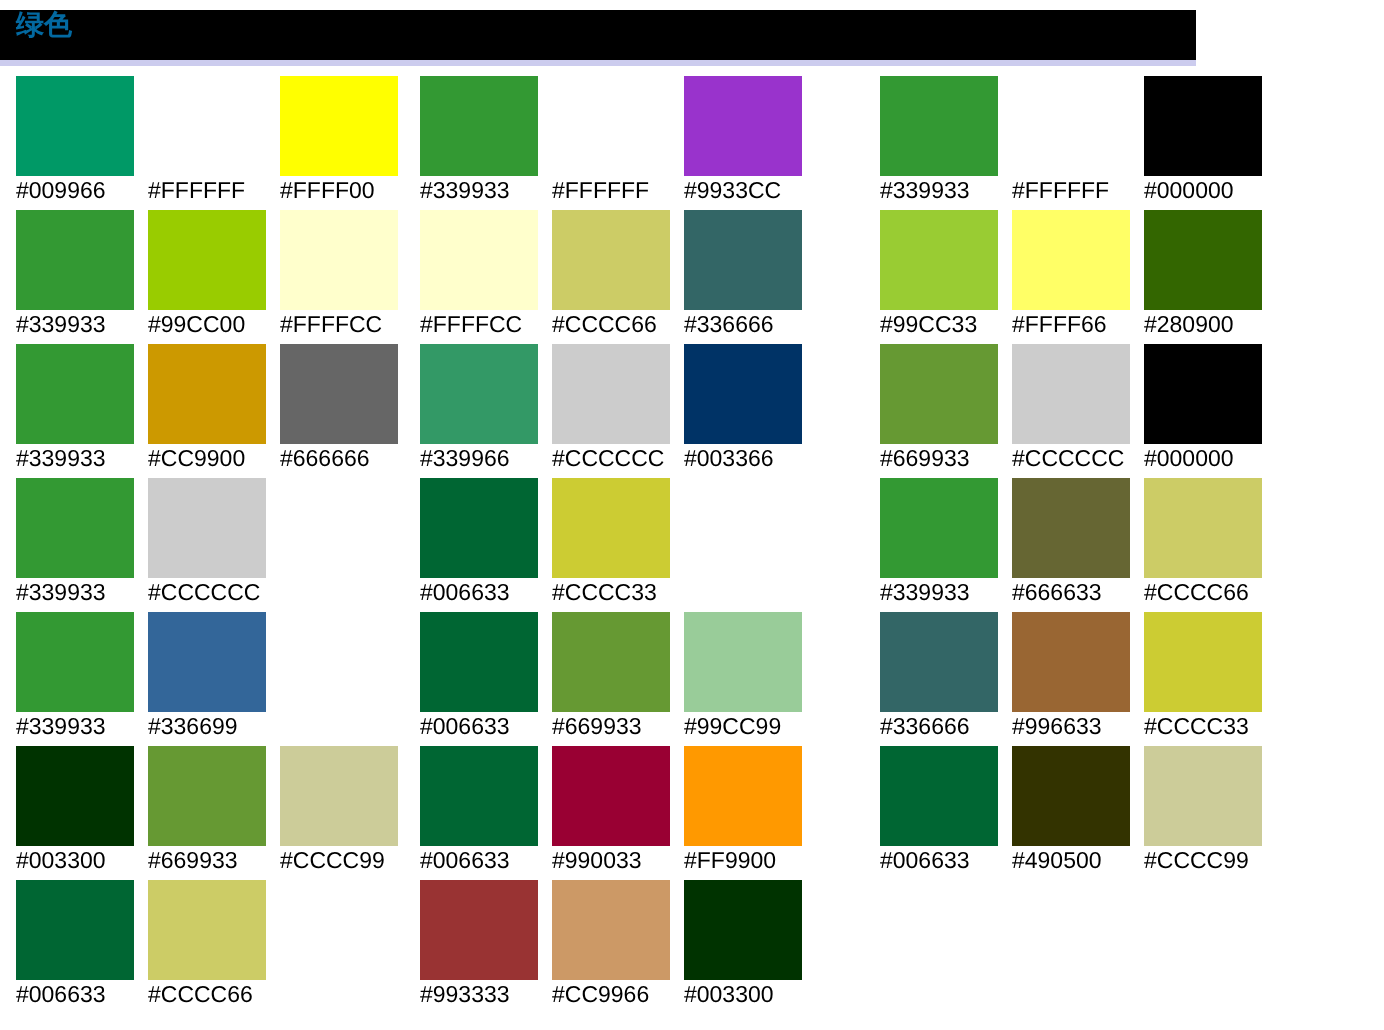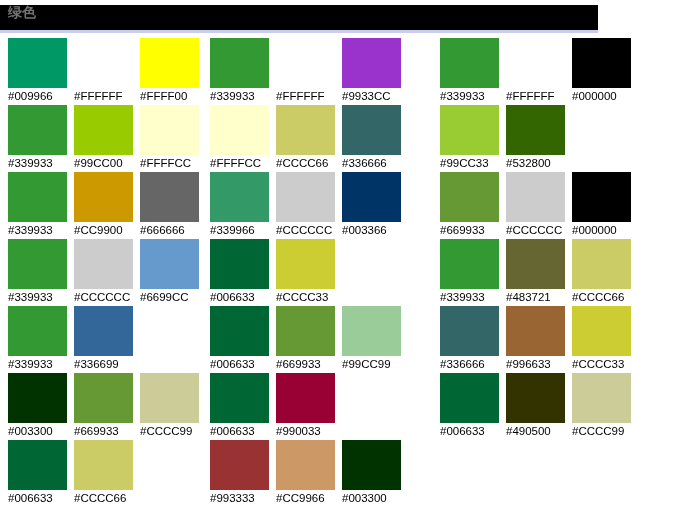--- a/index.html
+++ b/index.html
@@ -25,21 +25,21 @@
     top: 5px;
     width: 598px;
     height: 25px;
     background: #000000;
     box-sizing: border-box;
   }
   .title-text {
     position: absolute;
     left: 8px;
     top: 4px;
-    color: #737373;
+    color: #0369a1;
     font-size: 14px;
     font-weight: bold;
     line-height: 17px;
     letter-spacing: 0px;
     white-space: nowrap;
   }
   .title-rule {
     position: absolute;
     left: 0px;
     top: 30px;
@@ -138,24 +138,20 @@
       </div>
       <div class="row">
         <div class="cell">
           <div class="swatch" style="background: rgb(51, 153, 51);"></div>
           <div class="swatch-label">#339933</div>
         </div>
         <div class="cell">
           <div class="swatch" style="background: rgb(204, 204, 204);"></div>
           <div class="swatch-label">#CCCCCC</div>
         </div>
-        <div class="cell">
-          <div class="swatch" style="background: rgb(102, 153, 204);"></div>
-          <div class="swatch-label">#6699CC</div>
-        </div>
       </div>
       <div class="row">
         <div class="cell">
           <div class="swatch" style="background: rgb(51, 153, 51);"></div>
           <div class="swatch-label">#339933</div>
         </div>
         <div class="cell">
           <div class="swatch" style="background: rgb(51, 102, 153);"></div>
           <div class="swatch-label">#336699</div>
         </div>
@@ -254,20 +250,24 @@
       </div>
       <div class="row">
         <div class="cell">
           <div class="swatch" style="background: rgb(0, 102, 51);"></div>
           <div class="swatch-label">#006633</div>
         </div>
         <div class="cell">
           <div class="swatch" style="background: rgb(153, 0, 51);"></div>
           <div class="swatch-label">#990033</div>
         </div>
+        <div class="cell">
+          <div class="swatch" style="background: rgb(255, 153, 0);"></div>
+          <div class="swatch-label">#FF9900</div>
+        </div>
       </div>
       <div class="row">
         <div class="cell">
           <div class="swatch" style="background: rgb(153, 51, 51);"></div>
           <div class="swatch-label">#993333</div>
         </div>
         <div class="cell">
           <div class="swatch" style="background: rgb(204, 153, 102);"></div>
           <div class="swatch-label">#CC9966</div>
         </div>
@@ -291,22 +291,26 @@
           <div class="swatch" style="background: rgb(0, 0, 0);"></div>
           <div class="swatch-label">#000000</div>
         </div>
       </div>
       <div class="row">
         <div class="cell">
           <div class="swatch" style="background: rgb(153, 204, 51);"></div>
           <div class="swatch-label">#99CC33</div>
         </div>
         <div class="cell">
+          <div class="swatch" style="background: rgb(255, 255, 102);"></div>
+          <div class="swatch-label">#FFFF66</div>
+        </div>
+        <div class="cell">
           <div class="swatch" style="background: rgb(51, 102, 0);"></div>
-          <div class="swatch-label">#532800</div>
+          <div class="swatch-label">#280900</div>
         </div>
       </div>
       <div class="row">
         <div class="cell">
           <div class="swatch" style="background: rgb(102, 153, 51);"></div>
           <div class="swatch-label">#669933</div>
         </div>
         <div class="cell">
           <div class="swatch" style="background: rgb(204, 204, 204);"></div>
           <div class="swatch-label">#CCCCCC</div>
@@ -316,21 +320,21 @@
           <div class="swatch-label">#000000</div>
         </div>
       </div>
       <div class="row">
         <div class="cell">
           <div class="swatch" style="background: rgb(51, 153, 51);"></div>
           <div class="swatch-label">#339933</div>
         </div>
         <div class="cell">
           <div class="swatch" style="background: rgb(102, 102, 51);"></div>
-          <div class="swatch-label">#483721</div>
+          <div class="swatch-label">#666633</div>
         </div>
         <div class="cell">
           <div class="swatch" style="background: rgb(204, 204, 102);"></div>
           <div class="swatch-label">#CCCC66</div>
         </div>
       </div>
       <div class="row">
         <div class="cell">
           <div class="swatch" style="background: rgb(51, 102, 102);"></div>
           <div class="swatch-label">#336666</div>

